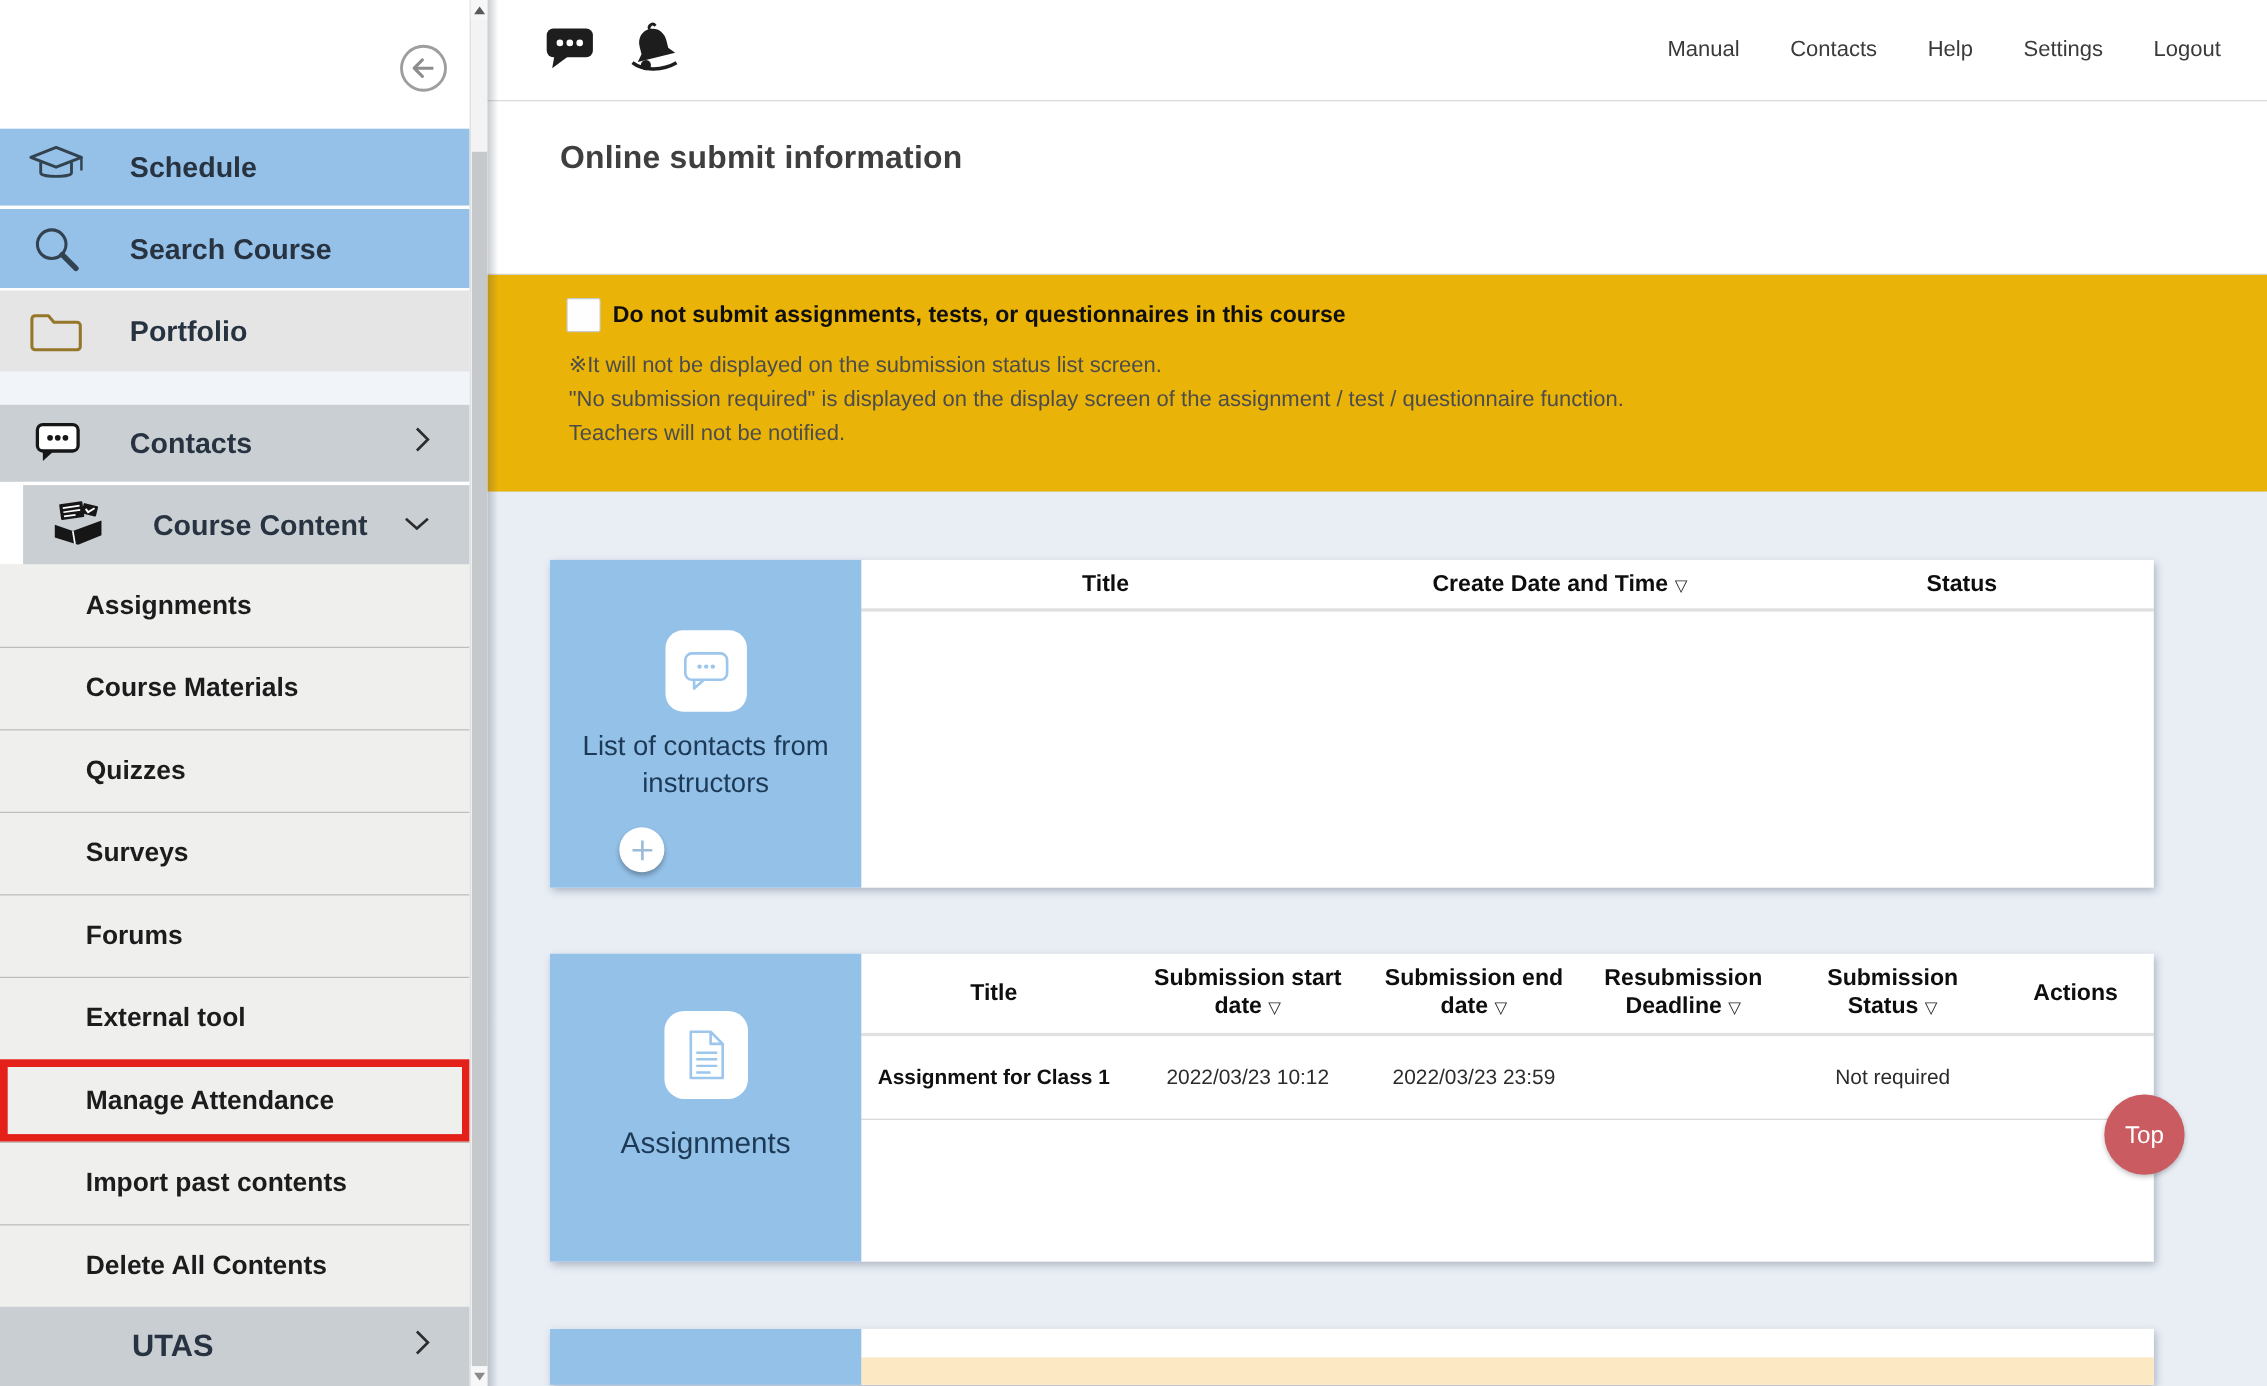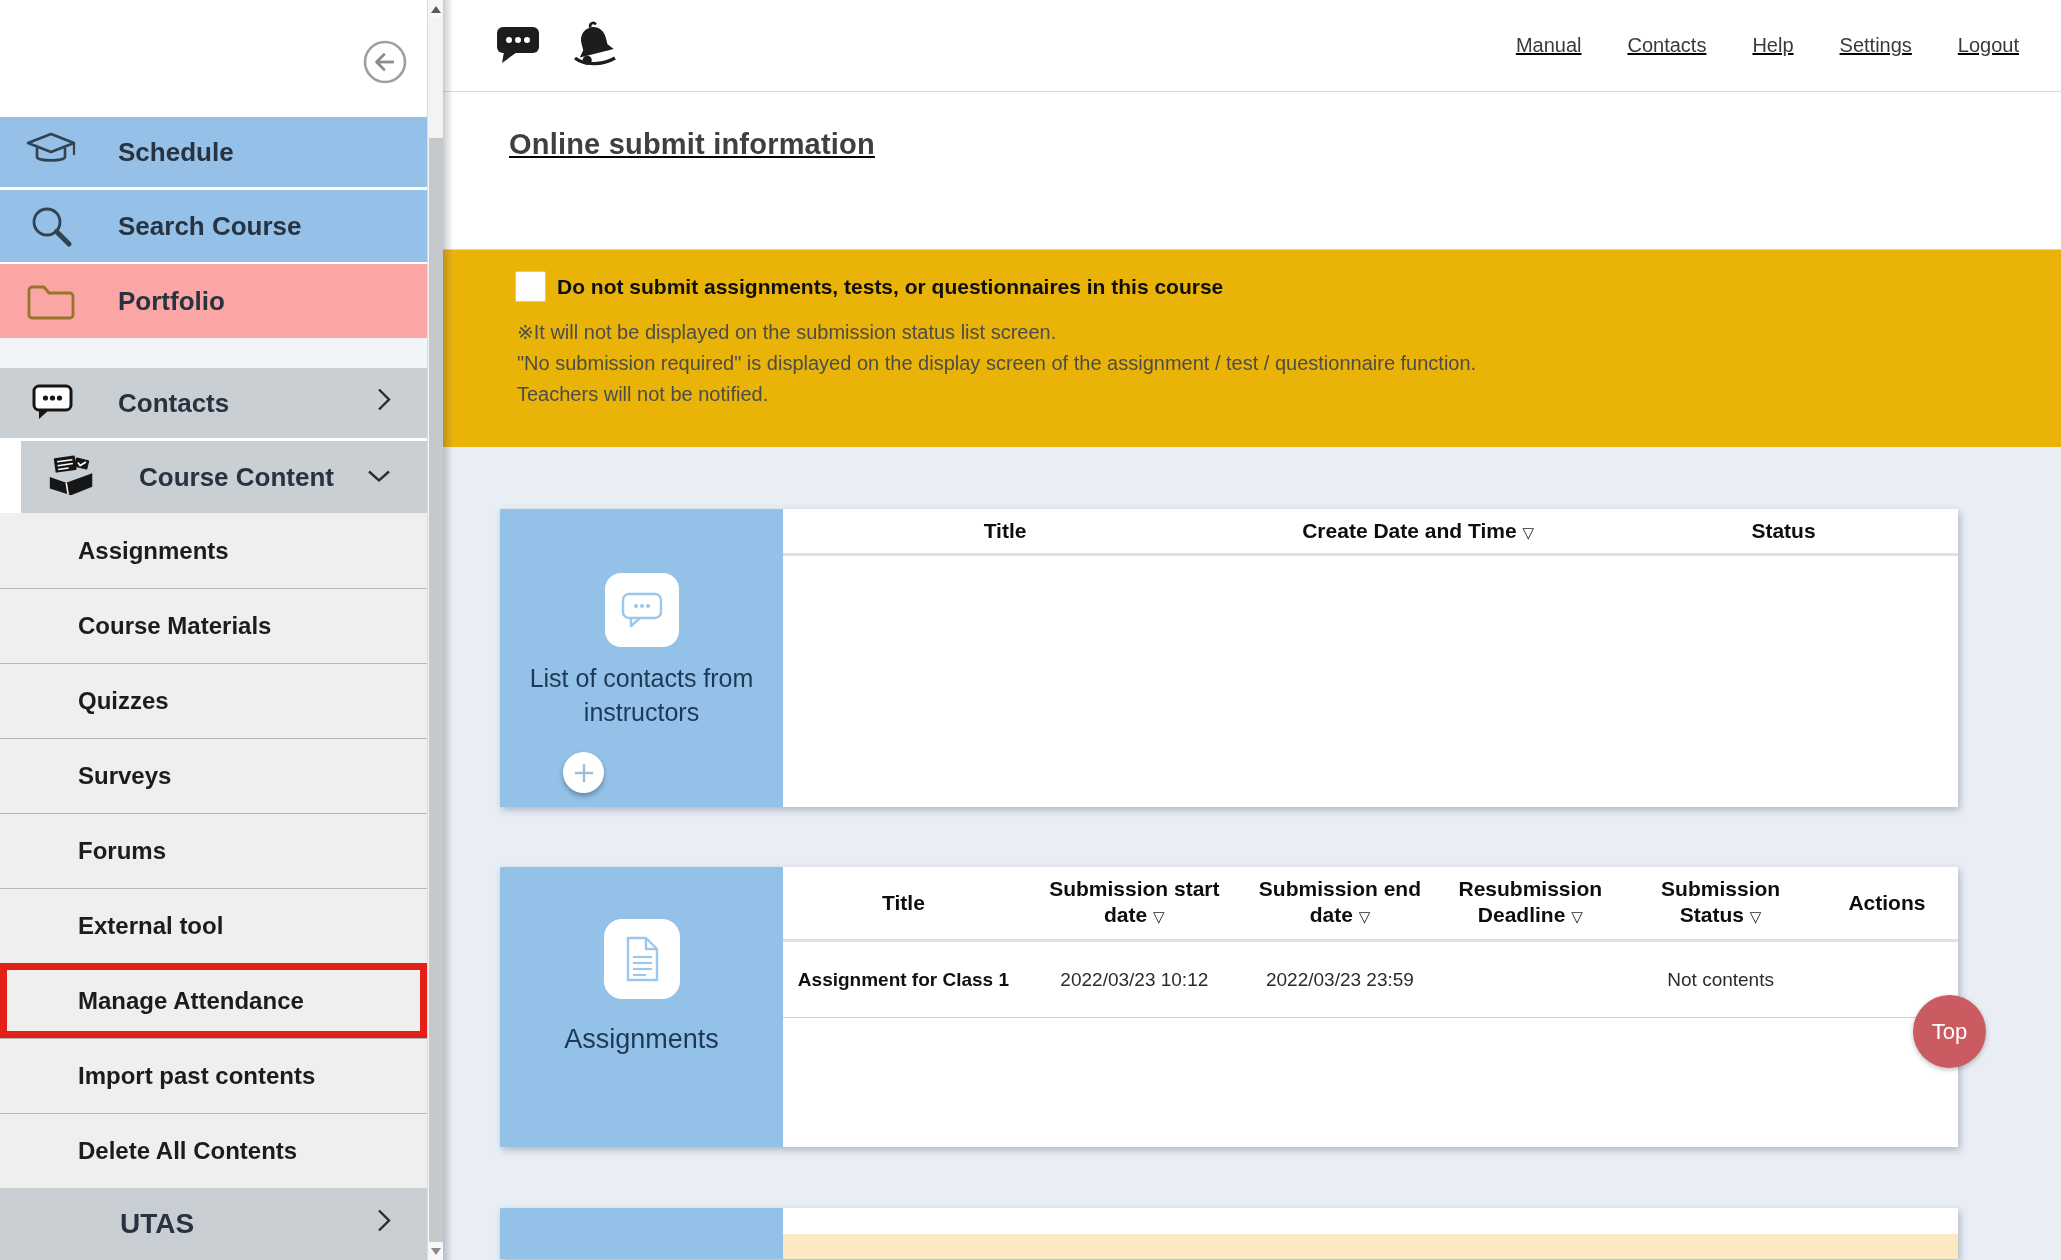--- a/index.html
+++ b/index.html
@@ -8,21 +8,21 @@
     background:#e9eef5;
     font-family:"Liberation Sans","DejaVu Sans",sans-serif;
   }
   
   .sidebar{position:absolute;left:0;top:0;width:427px;height:984px;background:#ffffff;z-index:20;font-weight:bold;}
   .sidebar-head{height:117px;position:relative;background:#fff;}
   .backbtn{position:absolute;right:18px;top:38px;width:48px;height:48px;cursor:pointer;}
   .srow{position:relative;display:flex;align-items:center;font-size:26px;color:#273341;cursor:pointer;}
   #row-schedule{height:70px;background:#95c0e8;}
   #row-search{height:72px;background:#95c0e8;border-top:3px solid #ffffff;}
-  #row-portfolio{height:74px;background:#fca5a5;border-top:2px solid #ffffff;}
+  #row-portfolio{height:74px;background:#e5e5e5;border-top:2px solid #ffffff;}
   #row-gap{height:30px;background:#f1f4f8;cursor:default;}
   #row-contacts{height:70px;background:#cacfd3;}
   #row-coursecontent{height:72px;background:#cacfd3;border-top:3px solid #ffffff;margin-left:21px;}
   #row-utas{height:72px;background:#c9ced3;font-size:28px;}
   #row-utas .slabel{margin-left:120px;}
   .sicon{width:54px;height:48px;margin-left:24px;flex:none;display:flex;align-items:center;justify-content:center;}
   .slabel{margin-left:40px;white-space:nowrap;}
   .chev{position:absolute;right:34px;top:50%;transform:translateY(-50%);}
   .submenu{background:#efefee;}
   .subitem{height:75px;display:flex;align-items:center;padding-left:78px;font-size:24px;color:#1c1c1c;
@@ -31,21 +31,21 @@
   .subitem.highlight{border:7px solid #e42019;padding-left:71px;}
   
   .sscroll{position:absolute;left:427px;top:0;width:16px;height:1260px;background:#f3f3f3;
     border-left:1px solid #dcdcdc;box-sizing:border-box;z-index:21;}
   .sarrow{position:absolute;left:0;width:100%;height:18px;background:#f7f7f7;display:flex;align-items:center;justify-content:center;cursor:pointer;}
   .sarrow.up{top:0;} .sarrow.down{bottom:0;}
   .tri-up{width:0;height:0;border-left:5px solid transparent;border-right:5px solid transparent;border-bottom:7px solid #5a5a5a;}
   .tri-down{width:0;height:0;border-left:5px solid transparent;border-right:5px solid transparent;border-top:7px solid #8a8a8a;}
   .sthumb{position:absolute;left:1px;top:138px;width:14px;height:1104px;background:#c6c9cc;cursor:pointer;}
   
-  .main{position:absolute;left:443px;top:0;width:1618px;height:932px;text-decoration:underline;}
+  .main{position:absolute;left:443px;top:0;width:1618px;height:932px;}
   .main-shadow{position:absolute;left:0;top:0;width:10px;height:1260px;z-index:6;
     background:linear-gradient(to right,rgba(60,70,80,.28),rgba(60,70,80,0));pointer-events:none;}
   .topbar{height:91px;background:#ffffff;border-bottom:1px solid #d8d8d8;display:flex;align-items:center;position:relative;}
   .topbar-chat{margin-left:52px;cursor:pointer;}
   .topbar-bell{margin-left:26px;cursor:pointer;}
   .topnav{margin-left:auto;margin-right:42px;display:flex;gap:46px;font-size:20px;color:#3a3a3a;}
   .topnav span{cursor:pointer;white-space:nowrap;}
   .head-sec{height:157px;background:#ffffff;}
   .head-sec h1{margin:0;padding:36px 0 0 66px;font-size:29px;color:#3f3f3f;font-weight:bold;letter-spacing:.2px;}
   .cb-sec{height:198px;background:#eab308;border-top:1px solid #d4d4d4;position:relative;box-sizing:border-box;
@@ -329,21 +329,21 @@
             </div>
           <div class="th v6">
               <span class="thtext"><span>Actions</span></span>
             </div>
         </div>
         <div class="trow">
           <div class="td v1 c-title">Assignment for Class 1</div>
           <div class="td v2">2022/03/23 10:12</div>
           <div class="td v3">2022/03/23 23:59</div>
           <div class="td v4"></div>
-          <div class="td v5">Not contents</div>
+          <div class="td v5">Not required</div>
           <div class="td v6"></div>
         </div>
         <div style="flex:1"></div>
       </div>
     </div>
 
     <div class="card" id="card3">
       <div class="panel"></div>
       <div class="twrap">
         <div class="band-white"></div>

